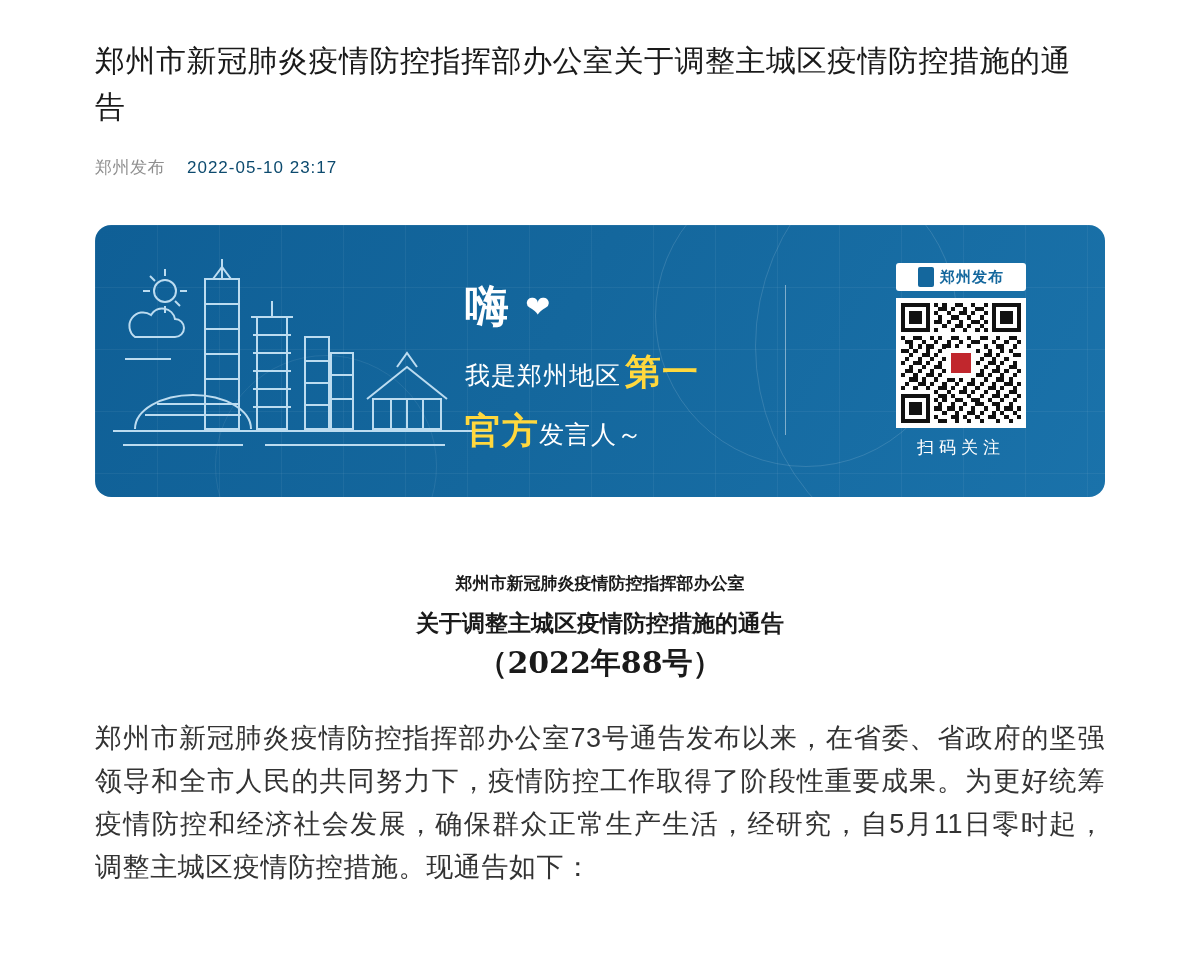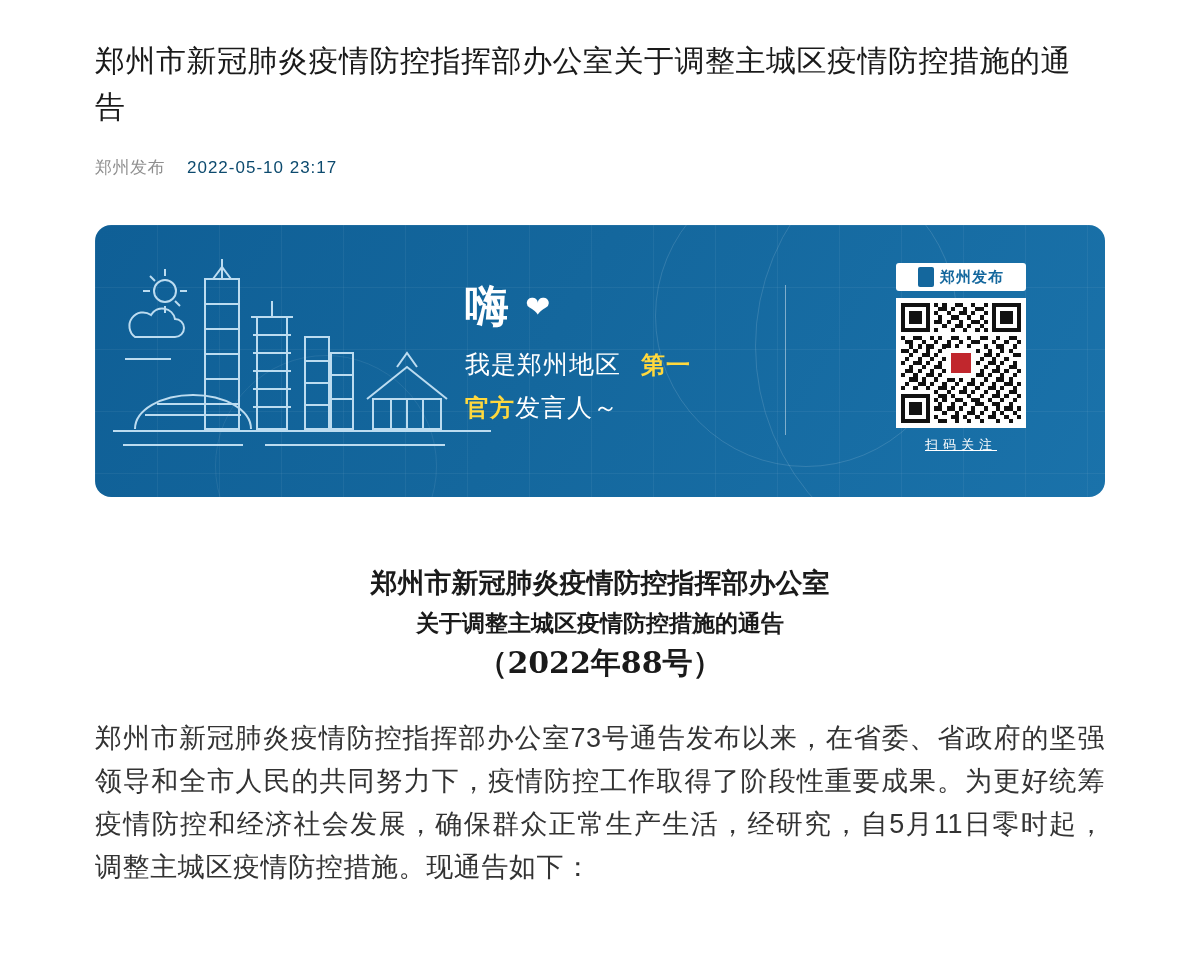--- a/index.html
+++ b/index.html
@@ -110,33 +110,33 @@
     color: #ffffff;
     font-size: 30px;
     line-height: 1;
   }
   .slogan .line2 {
     margin-top: 12px;
     font-size: 25px;
     letter-spacing: 1px;
     display: flex;
     align-items: baseline;
-    gap: 20px;
+    gap: 4px;
   }
   .slogan .line3 {
     margin-top: 10px;
     font-size: 25px;
     letter-spacing: 1px;
     display: flex;
     align-items: baseline;
   }
   .accent-yellow {
     color: #ffd83d;
     font-weight: 700;
-    font-size: 24px;
+    font-size: 36px;
   }
 
   .qr-block {
     position: absolute;
     right: 68px;
     top: 38px;
     width: 152px;
     text-align: center;
   }
   .qr-head {
@@ -186,35 +186,34 @@
     align-items: center;
     justify-content: center;
   }
   .qr-center-inner {
     width: 20px;
     height: 20px;
     background: #c1272d;
   }
   .qr-caption {
     margin-top: 8px;
-    font-size: 13px;
+    font-size: 17px;
     color: #ffffff;
     letter-spacing: 5px;
-    text-decoration: underline;
   }
 
   
   .doc-heading {
     margin-top: 66px;
     text-align: center;
     font-family: "DejaVu Serif", "Liberation Serif", serif;
     font-weight: 700;
     color: #1a1a1a;
   }
-  .doc-heading .l1 { font-size: 27px; line-height: 40px; }
+  .doc-heading .l1 { font-size: 17px; line-height: 40px; }
   .doc-heading .l2 { font-size: 23px; line-height: 40px; }
   .doc-heading .l3 { font-size: 30px; line-height: 40px; }
 
   .doc-para {
     margin-top: 34px;
     font-size: 27px;
     line-height: 43px;
     color: #333;
     text-align: justify;
     letter-spacing: 0.6px;

